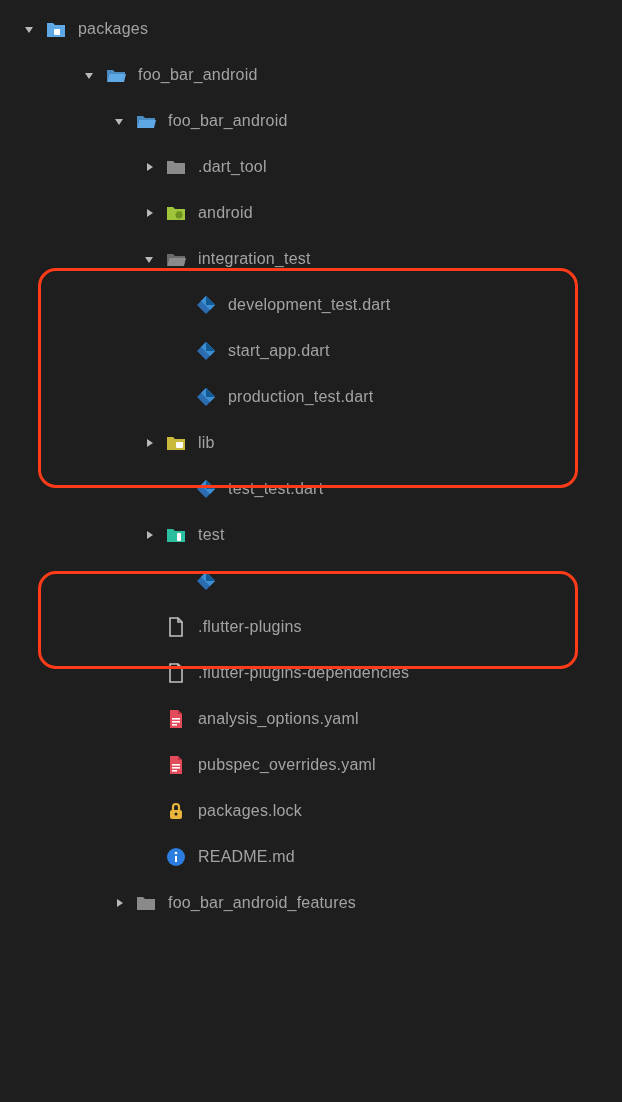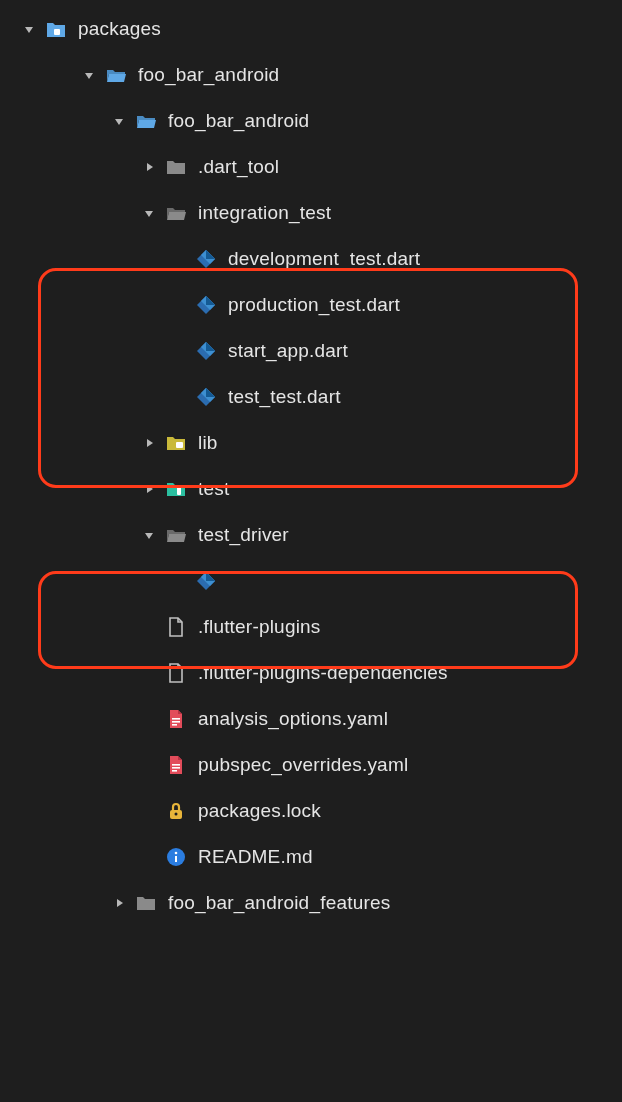--- a/index.html
+++ b/index.html
@@ -37,21 +37,21 @@
   .icon {
     width: 24px;
     height: 24px;
     display: inline-flex;
     align-items: center;
     justify-content: center;
     margin-right: 10px;
     flex-shrink: 0;
   }
   .icon svg { width: 22px; height: 22px; }
-  .label { color: #e5e5e5; font-size: 19px; letter-spacing: 0.2px; }
+  .label { color: #a3a3a3; font-size: 16px; letter-spacing: 0.2px; }
   .highlight-box {
     position: absolute;
     border: 3px solid #ff3b1a;
     border-radius: 18px;
     pointer-events: none;
     z-index: 5;
   }
   .hb1 { left: 38px; top: 262px; width: 540px; height: 220px; }
   .hb2 { left: 38px; top: 565px; width: 540px; height: 98px; }
 </style>
@@ -114,20 +114,34 @@
         <svg viewBox="0 0 22 22">
           <use href="#i-folder-gray"></use>
         </svg>
       </span>
       <span class="label">.dart_tool</span>
     </div>
     <div class="row">
       <span class="indent" style="width: 138px;"></span>
       <span class="chevron ">
         <svg viewBox="0 0 16 16">
+          <use href="#i-chev-right"></use>
+        </svg>
+      </span>
+      <span class="icon">
+        <svg viewBox="0 0 22 22">
+          <use href="#i-android"></use>
+        </svg>
+      </span>
+      <span class="label">android</span>
+    </div>
+    <div class="row">
+      <span class="indent" style="width: 138px;"></span>
+      <span class="chevron ">
+        <svg viewBox="0 0 16 16">
           <use href="#i-chev-down"></use>
         </svg>
       </span>
       <span class="icon">
         <svg viewBox="0 0 22 22">
           <use href="#i-folder-open-gray"></use>
         </svg>
       </span>
       <span class="label">integration_test</span>
     </div>
@@ -142,83 +156,69 @@
       <span class="label">development_test.dart</span>
     </div>
     <div class="row">
       <span class="indent" style="width: 168px;"></span>
       <span class="chevron none"></span>
       <span class="icon">
         <svg viewBox="0 0 22 22">
           <use href="#i-dart"></use>
         </svg>
       </span>
+      <span class="label">start_app.dart</span>
+    </div>
+    <div class="row">
+      <span class="indent" style="width: 168px;"></span>
+      <span class="chevron none"></span>
+      <span class="icon">
+        <svg viewBox="0 0 22 22">
+          <use href="#i-dart"></use>
+        </svg>
+      </span>
       <span class="label">production_test.dart</span>
     </div>
     <div class="row">
-      <span class="indent" style="width: 168px;"></span>
-      <span class="chevron none"></span>
-      <span class="icon">
-        <svg viewBox="0 0 22 22">
-          <use href="#i-dart"></use>
-        </svg>
-      </span>
-      <span class="label">start_app.dart</span>
+      <span class="indent" style="width: 138px;"></span>
+      <span class="chevron ">
+        <svg viewBox="0 0 16 16">
+          <use href="#i-chev-right"></use>
+        </svg>
+      </span>
+      <span class="icon">
+        <svg viewBox="0 0 22 22">
+          <use href="#i-folder-lib"></use>
+        </svg>
+      </span>
+      <span class="label">lib</span>
     </div>
     <div class="row">
       <span class="indent" style="width: 168px;"></span>
       <span class="chevron none"></span>
       <span class="icon">
         <svg viewBox="0 0 22 22">
           <use href="#i-dart"></use>
         </svg>
       </span>
       <span class="label">test_test.dart</span>
     </div>
     <div class="row">
       <span class="indent" style="width: 138px;"></span>
       <span class="chevron ">
         <svg viewBox="0 0 16 16">
           <use href="#i-chev-right"></use>
         </svg>
       </span>
       <span class="icon">
         <svg viewBox="0 0 22 22">
-          <use href="#i-folder-lib"></use>
-        </svg>
-      </span>
-      <span class="label">lib</span>
-    </div>
-    <div class="row">
-      <span class="indent" style="width: 138px;"></span>
-      <span class="chevron ">
-        <svg viewBox="0 0 16 16">
-          <use href="#i-chev-right"></use>
-        </svg>
-      </span>
-      <span class="icon">
-        <svg viewBox="0 0 22 22">
           <use href="#i-folder-test"></use>
         </svg>
       </span>
       <span class="label">test</span>
-    </div>
-    <div class="row">
-      <span class="indent" style="width: 138px;"></span>
-      <span class="chevron ">
-        <svg viewBox="0 0 16 16">
-          <use href="#i-chev-down"></use>
-        </svg>
-      </span>
-      <span class="icon">
-        <svg viewBox="0 0 22 22">
-          <use href="#i-folder-open-gray"></use>
-        </svg>
-      </span>
-      <span class="label">test_driver</span>
     </div>
     <div class="row">
       <span class="indent" style="width: 168px;"></span>
       <span class="chevron none"></span>
       <span class="icon">
         <svg viewBox="0 0 22 22">
           <use href="#i-dart"></use>
         </svg>
       </span>
     </div>

